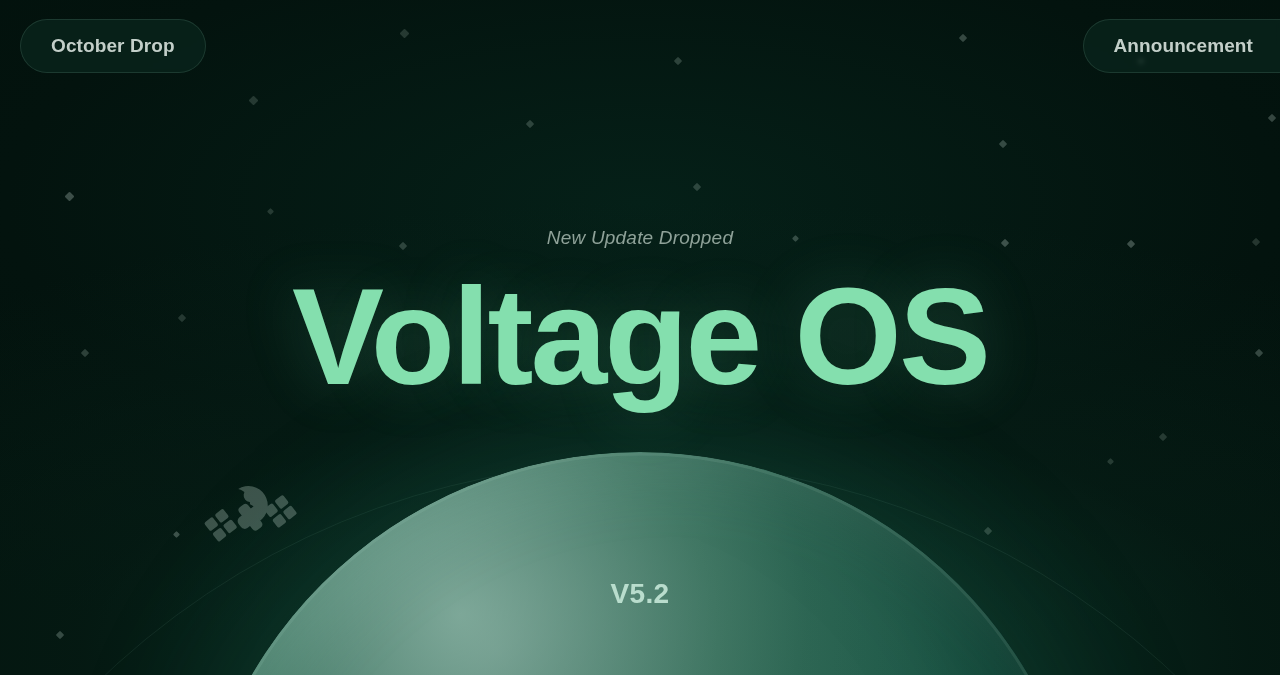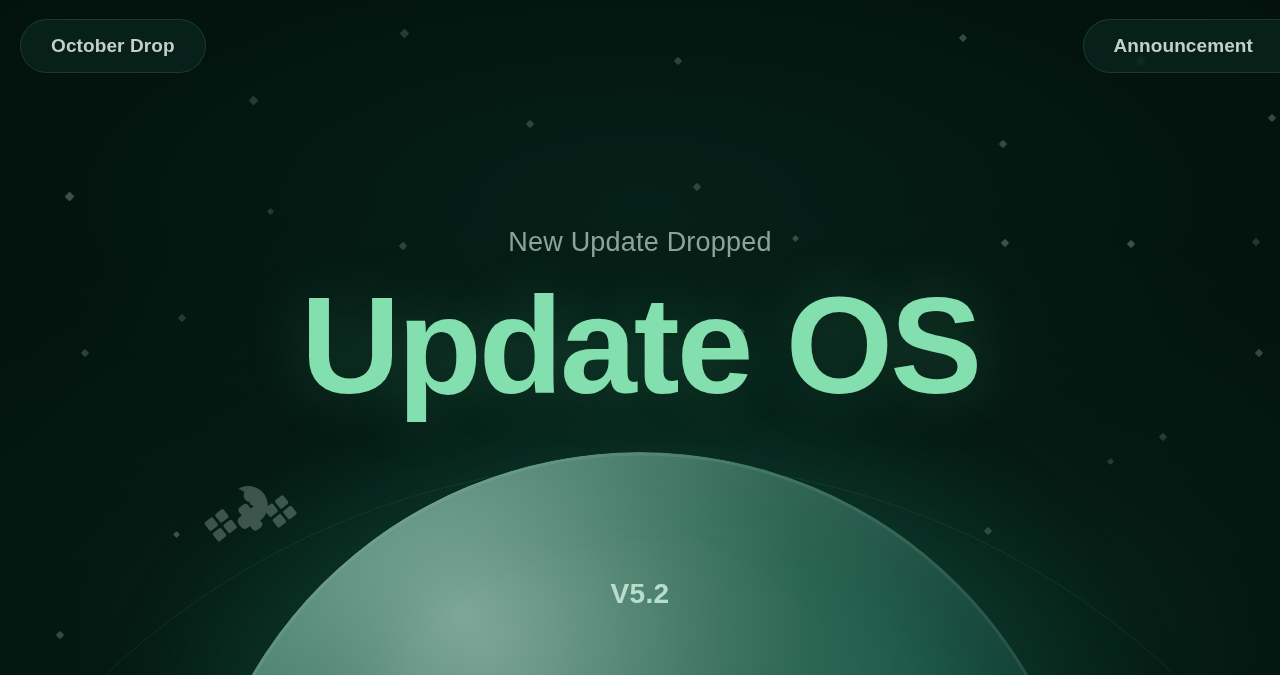--- a/index.html
+++ b/index.html
@@ -99,25 +99,26 @@
   #badge-right { right:-28px; top:19px; padding-right:54px; }
 
   
   #headline {
     position:absolute;
     left:0; right:0; top:228px;
     text-align:center;
     pointer-events:none;
   }
   #eyebrow {
-    font-size:27px;
+    font-size:19px;
     font-weight:500;
     color:#8fa299;
     letter-spacing:.2px;
     line-height:1.1;
+    font-style:italic;
   }
   #title {
     margin-top:18px;
     font-size:138px;
     font-weight:700;
     line-height:1.0;
     letter-spacing:-3px;
     color:#84dfae;
     text-shadow:0 0 60px rgba(110,220,165,0.22);
   }
@@ -240,18 +241,18 @@
 
   <div class="badge" id="badge-left">
     <span>October Drop</span>
   </div>
   <div class="badge" id="badge-right">
     <span>Announcement</span>
   </div>
 
   <div id="headline">
     <div id="eyebrow">New Update Dropped</div>
-    <div id="title">Update OS</div>
+    <div id="title">Voltage OS</div>
   </div>
 
   <div id="version">V5.2</div>
 
 </div>
 
 </body></html>

